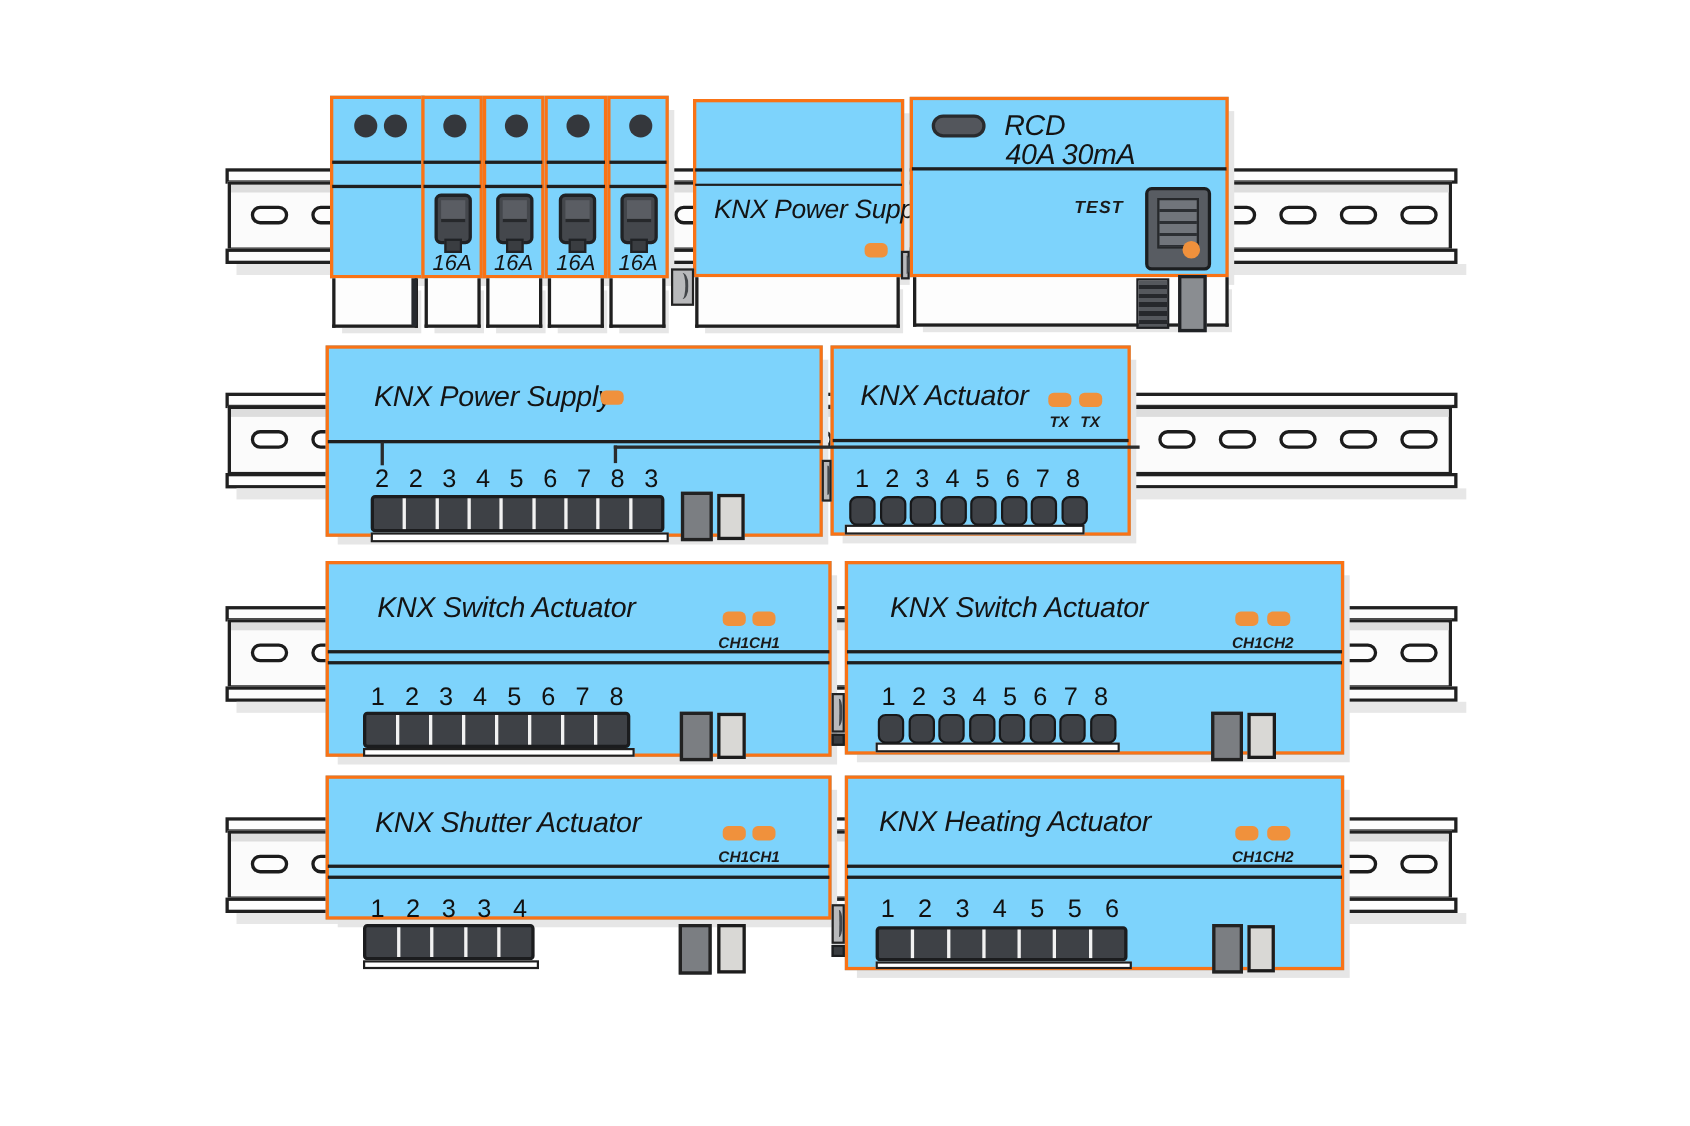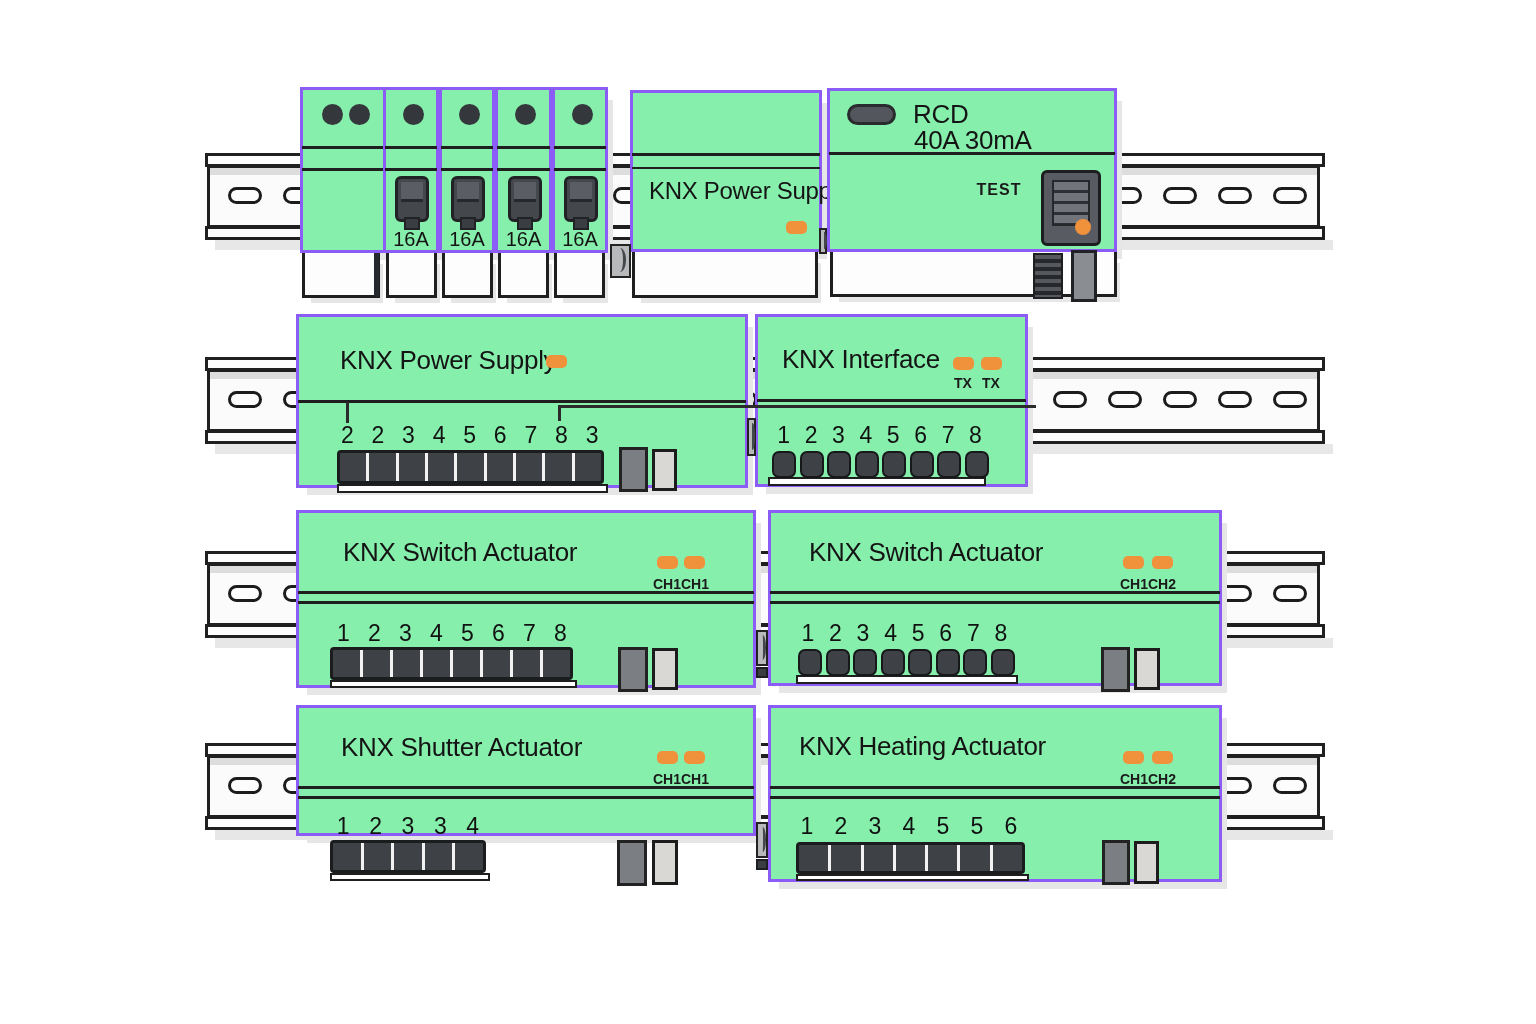--- a/index.html
+++ b/index.html
@@ -10,21 +10,21 @@
   
   .rail{position:absolute;left:205px;width:1120px;height:87px;}
   .rail::after{content:"";position:absolute;left:10px;right:-8px;bottom:-10px;height:10px;background:#e7e7e7;}
   .rail-flange{position:absolute;left:0;right:0;height:14px;background:#fdfdfd;border:3px solid #202020;box-sizing:border-box;}
   .rail-flange.top{top:0;}
   .rail-flange.bottom{bottom:0;}
   .rail-body{position:absolute;left:2px;right:5px;top:12px;bottom:12px;background:#fbfbfb;border:3px solid #202020;box-sizing:border-box;}
   .rail-body::before{content:"";position:absolute;left:0;right:0;top:0;height:7px;background:#dddddd;}
   .slot{position:absolute;top:19px;width:34px;height:17px;background:#fdfdfd;border:3px solid #1c1c1c;border-radius:9px;box-sizing:border-box;}
   
-  .module{position:absolute;background:#86efac;border:3px solid #8b5cf6;box-sizing:border-box;box-shadow:8px 10px 0 -3px #e6e6e6;}
+  .module{position:absolute;background:#7dd3fc;border:3px solid #f97316;box-sizing:border-box;box-shadow:8px 10px 0 -3px #e6e6e6;font-style:italic;}
   .tab{position:absolute;background:#fdfdfd;border:3px solid #1f1f1f;border-top:none;box-sizing:border-box;box-shadow:6px 8px 0 -3px #e6e6e6;}
   .hline{position:absolute;left:-1px;right:-1px;height:2.5px;background:#1f1f1f;}
   .title{position:absolute;font-size:26px;font-weight:500;letter-spacing:-0.3px;white-space:nowrap;color:#141414;}
   .led{position:absolute;width:21px;height:13px;border-radius:5px;background:#F0913C;}
   .small-label{position:absolute;width:40px;font-size:14px;font-weight:600;text-align:center;color:#1a1a1a;white-space:nowrap;}
   .dot{position:absolute;width:21px;height:21px;border-radius:50%;background:#34373c;}
   
   .term-labels{position:absolute;display:flex;font-size:23px;font-weight:500;color:#111;}
   .term-labels span{flex:none;width:var(--pitch);text-align:center;}
   .term-bar{position:absolute;display:flex;background:#3e4146;border:3px solid #1b1c1e;border-radius:4px;box-sizing:border-box;}
@@ -261,21 +261,21 @@
   <div class="base-strip z5" style="left:337px;top:484px;width:271px;height:9px"></div>
   <div class="block-dark z5" style="left:619px;top:447px;width:29px;height:45px"></div>
   <div class="block-light z5" style="left:652px;top:449px;width:25px;height:42px"></div>
 
   <div class="annot" style="left:346px;top:402px;width:3px;height:21px"></div>
   <div class="annot" style="left:558px;top:405px;width:478px;height:3px"></div>
   <div class="annot" style="left:558px;top:405px;width:3px;height:16px"></div>
 
   <div class="module" style="left:755px;top:314px;width:273px;height:173px">
     <div class="hline" style="top:82px;height:3px"></div>
-    <div class="title" style="left:24px;top:27px">KNX Interface</div>
+    <div class="title" style="left:24px;top:27px">KNX Actuator</div>
     <div class="led" style="left:195px;top:40px"></div>
     <div class="led" style="left:223px;top:40px"></div>
     <div class="small-label" style="left:187px;top:58px;width:36px">TX</div>
     <div class="small-label" style="left:215px;top:58px;width:36px">TX</div>
   </div>
   <div class="term-labels" style="left:770px;top:422px;--pitch:27.4px">
       <span>1</span>
       <span>2</span>
       <span>3</span>
       <span>4</span>

